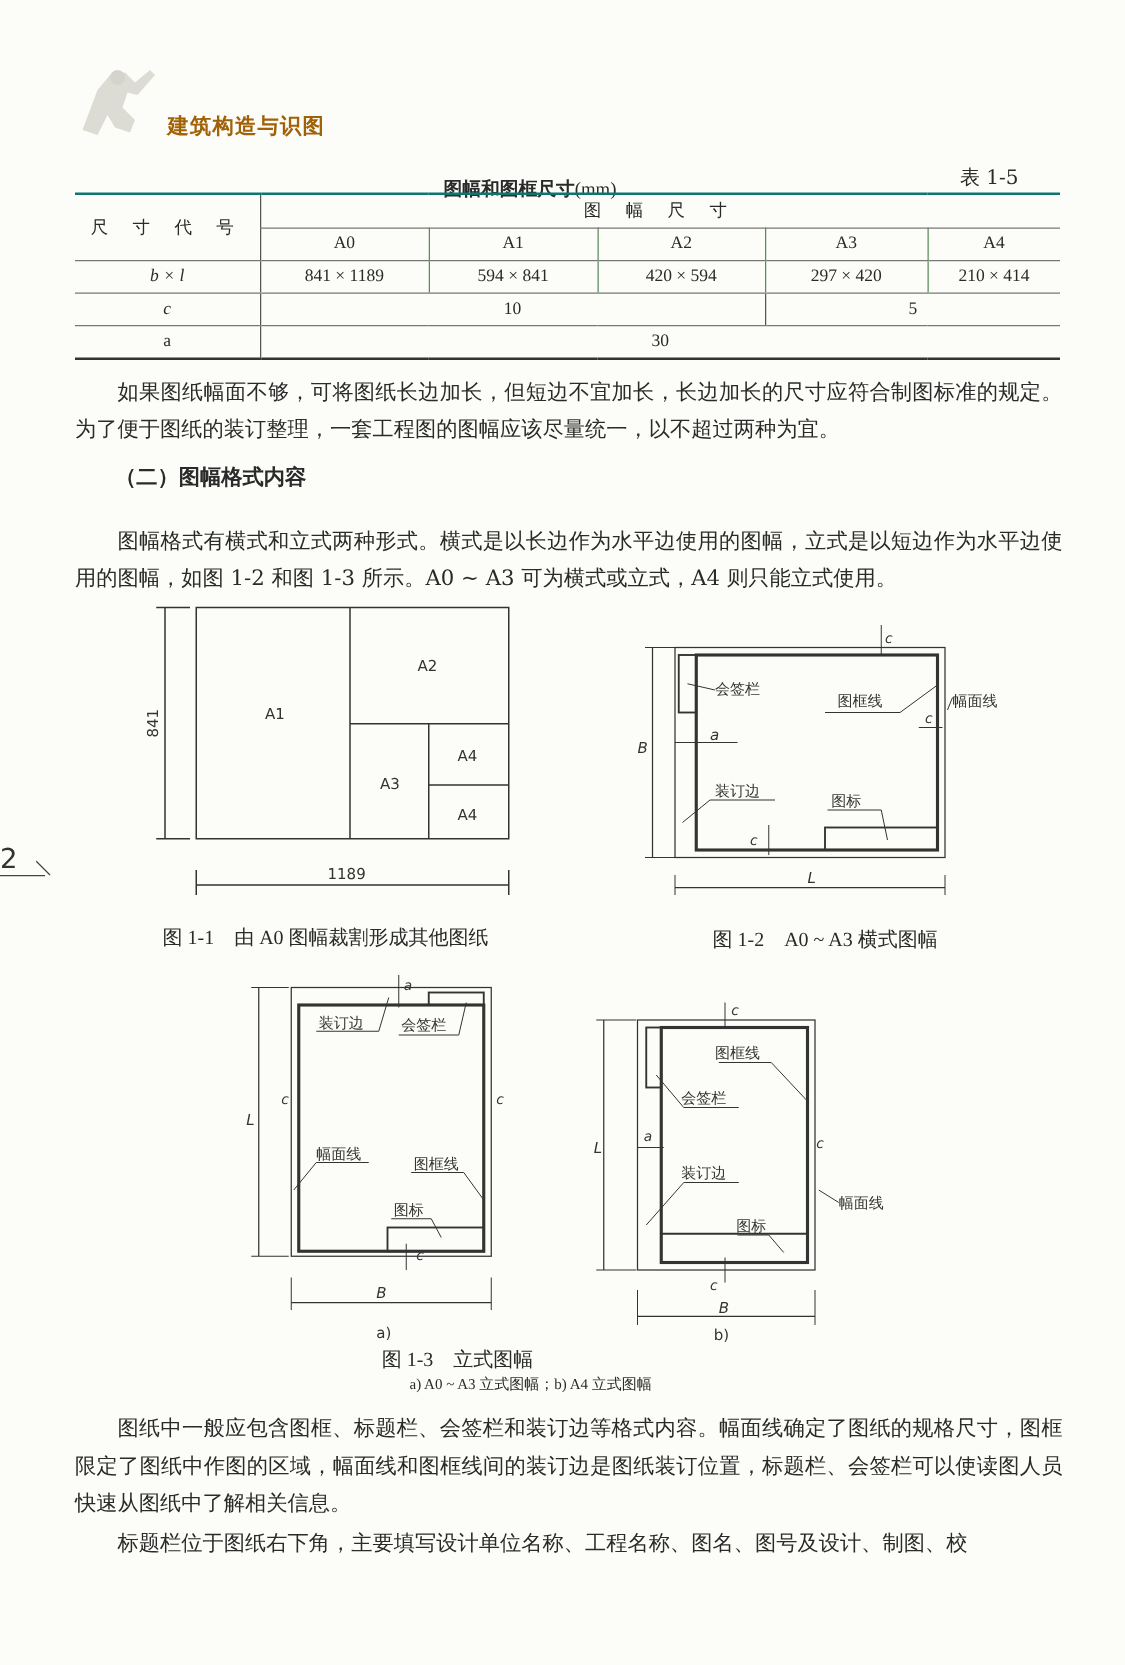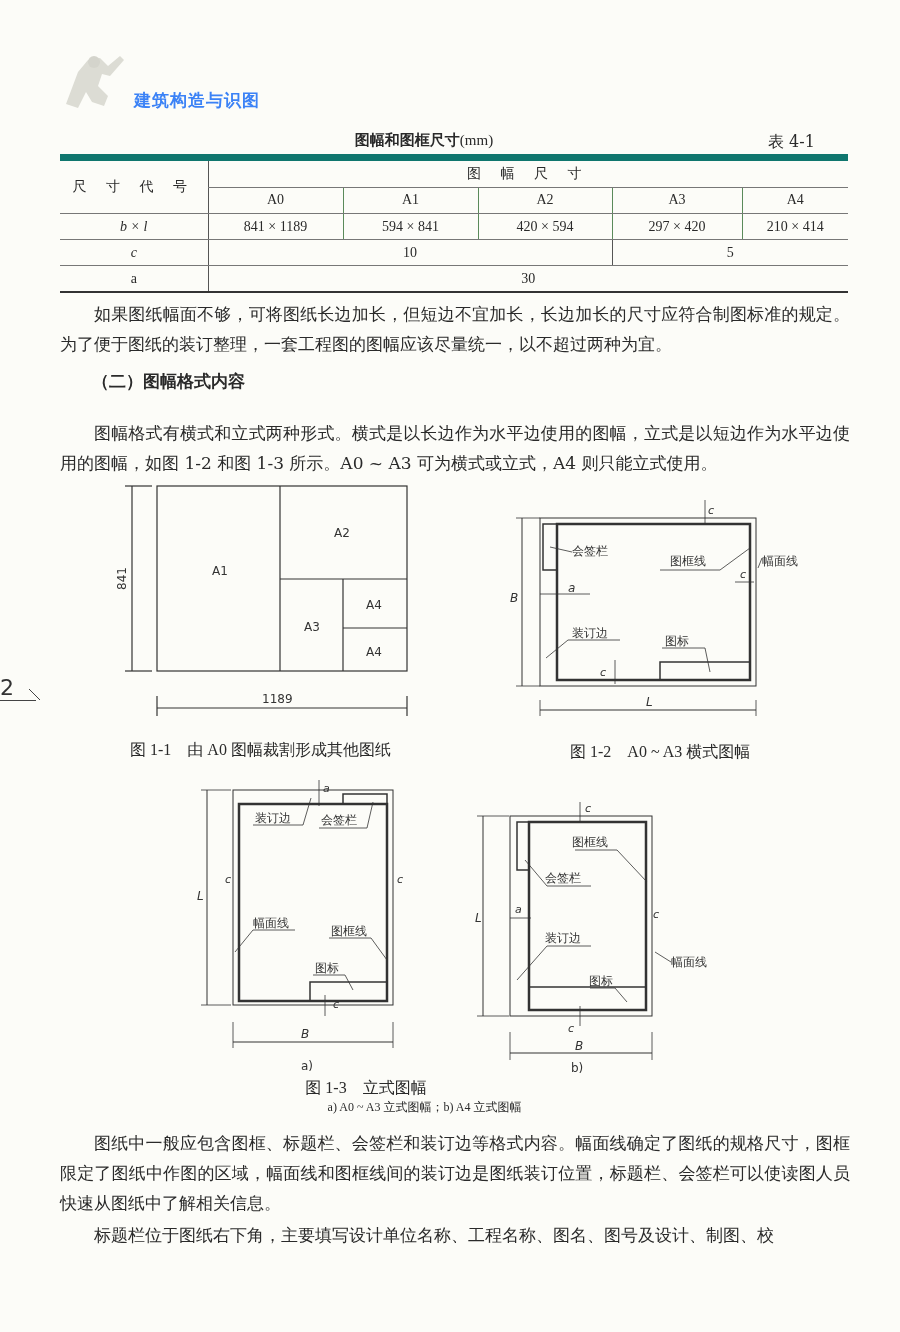--- a/index.html
+++ b/index.html
@@ -8,39 +8,39 @@
     background: #fcfcf8;
     font-family: "DejaVu Serif", "Liberation Serif", serif;
     color: #2a2a2a;
   }
   .abs { position: absolute; }
   .logo {
     left: 58px; top: 52px; width: 70px; height: 60px;
   }
   .header-title {
     left: 134px; top: 89px; font-size: 17px; font-weight: bold;
-    font-family: "DejaVu Sans", "Liberation Sans", sans-serif; color: #3b82f6;
+    font-family: "DejaVu Sans", "Liberation Sans", sans-serif; color: #a16207;
     letter-spacing: 1px;
   }
   .table-caption {
-    left: 0; width: 848px; top: 131px; text-align: center;
+    left: 0; width: 848px; top: 142px; text-align: center;
     font-size: 15px; font-weight: bold;
     font-family: "DejaVu Sans", "Liberation Sans", sans-serif;
   }
   .table-caption .unit { font-weight: normal; font-family: "Liberation Serif", serif; }
   .table-num { left: 768px; top: 132px; font-size: 16px; }
   table.spec {
     position: absolute; left: 60px; top: 154px; width: 788px;
     border-collapse: collapse; font-size: 14px;
     font-family: "Liberation Serif", serif;
   }
   table.spec td {
     text-align: center; border-bottom: 1px solid #777; height: 25px; padding: 0;
   }
-  table.spec tr.first td { border-top: 7px solid #0f766e; }
+  table.spec tr.first td { border-top: 2px solid #0f766e; }
   table.spec tr.last td { border-bottom: 2px solid #333; }
   table.spec td.vl { border-left: 1px solid #555; }
   table.spec td.gl { border-left: 1px solid #5a8a5a; }
   .italic { font-style: italic; margin-top: 20px; }
   .cjk-spaced { letter-spacing: 8px; }
   p.body {
     position: absolute; left: 60px; width: 790px; margin: 0;
     font-size: 17px; line-height: 30px; text-indent: 34px;
     text-align: justify;
   }
@@ -63,21 +63,21 @@
   <svg width="70" height="60" viewBox="0 0 70 60">
     <path d="M8 52 L20 20 L30 8 L42 6 L50 14 L62 4 L66 8 L52 24 L44 22 L40 34 L50 44 L46 54 L34 50 L28 40 L20 56 Z" fill="#dcdcd4"></path>
     <circle cx="36" cy="10" r="6" fill="#d4d4cc"></circle>
   </svg>
 </div>
 <div class="abs header-title">建筑构造与识图</div>
 
 <div class="abs table-caption">
   <span>图幅和图框尺寸</span><span class="unit">(mm)</span>
 </div>
-<div class="abs table-num">表 4-1</div>
+<div class="abs table-num">表 1-5</div>
 
 <table class="spec">
   <colgroup>
     <col style="width:148px">
       <col style="width:135px">
       <col style="width:135px">
       <col style="width:134px">
       <col style="width:130px">
       <col style="width:106px">
   </colgroup>

